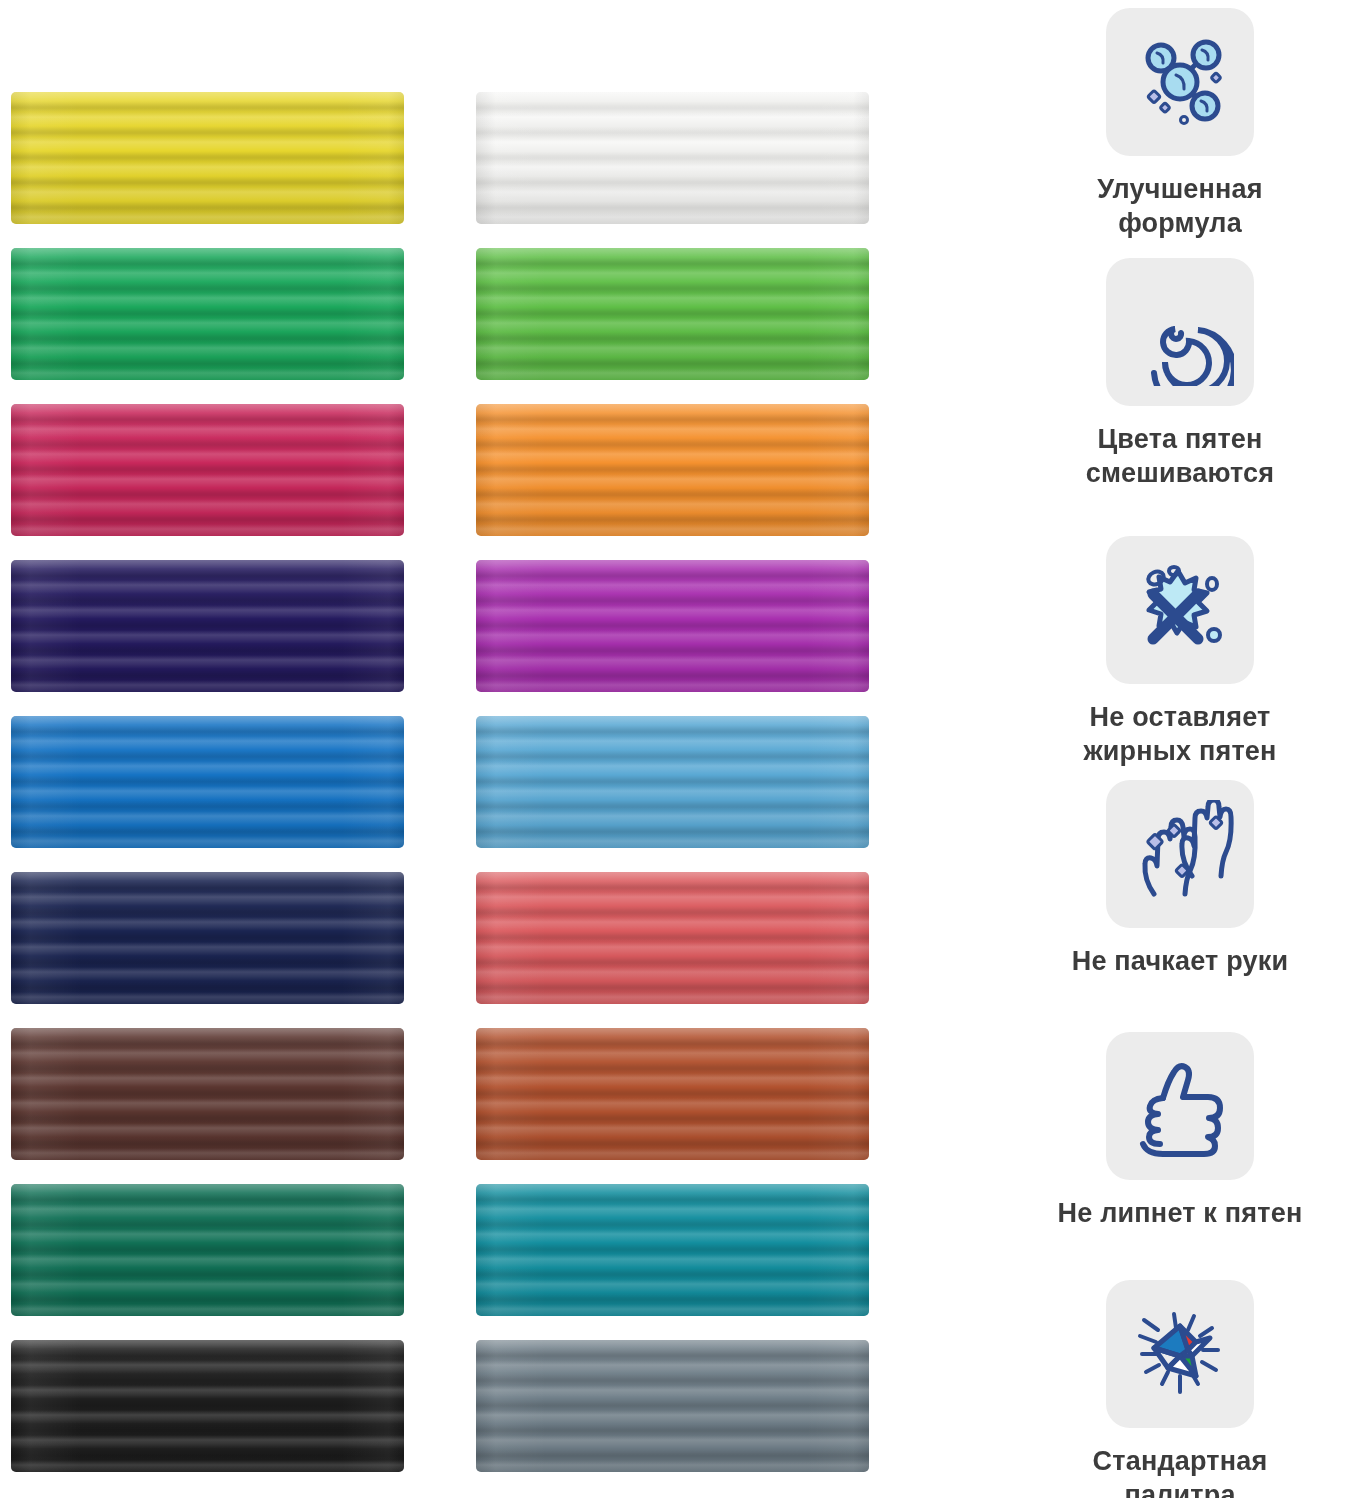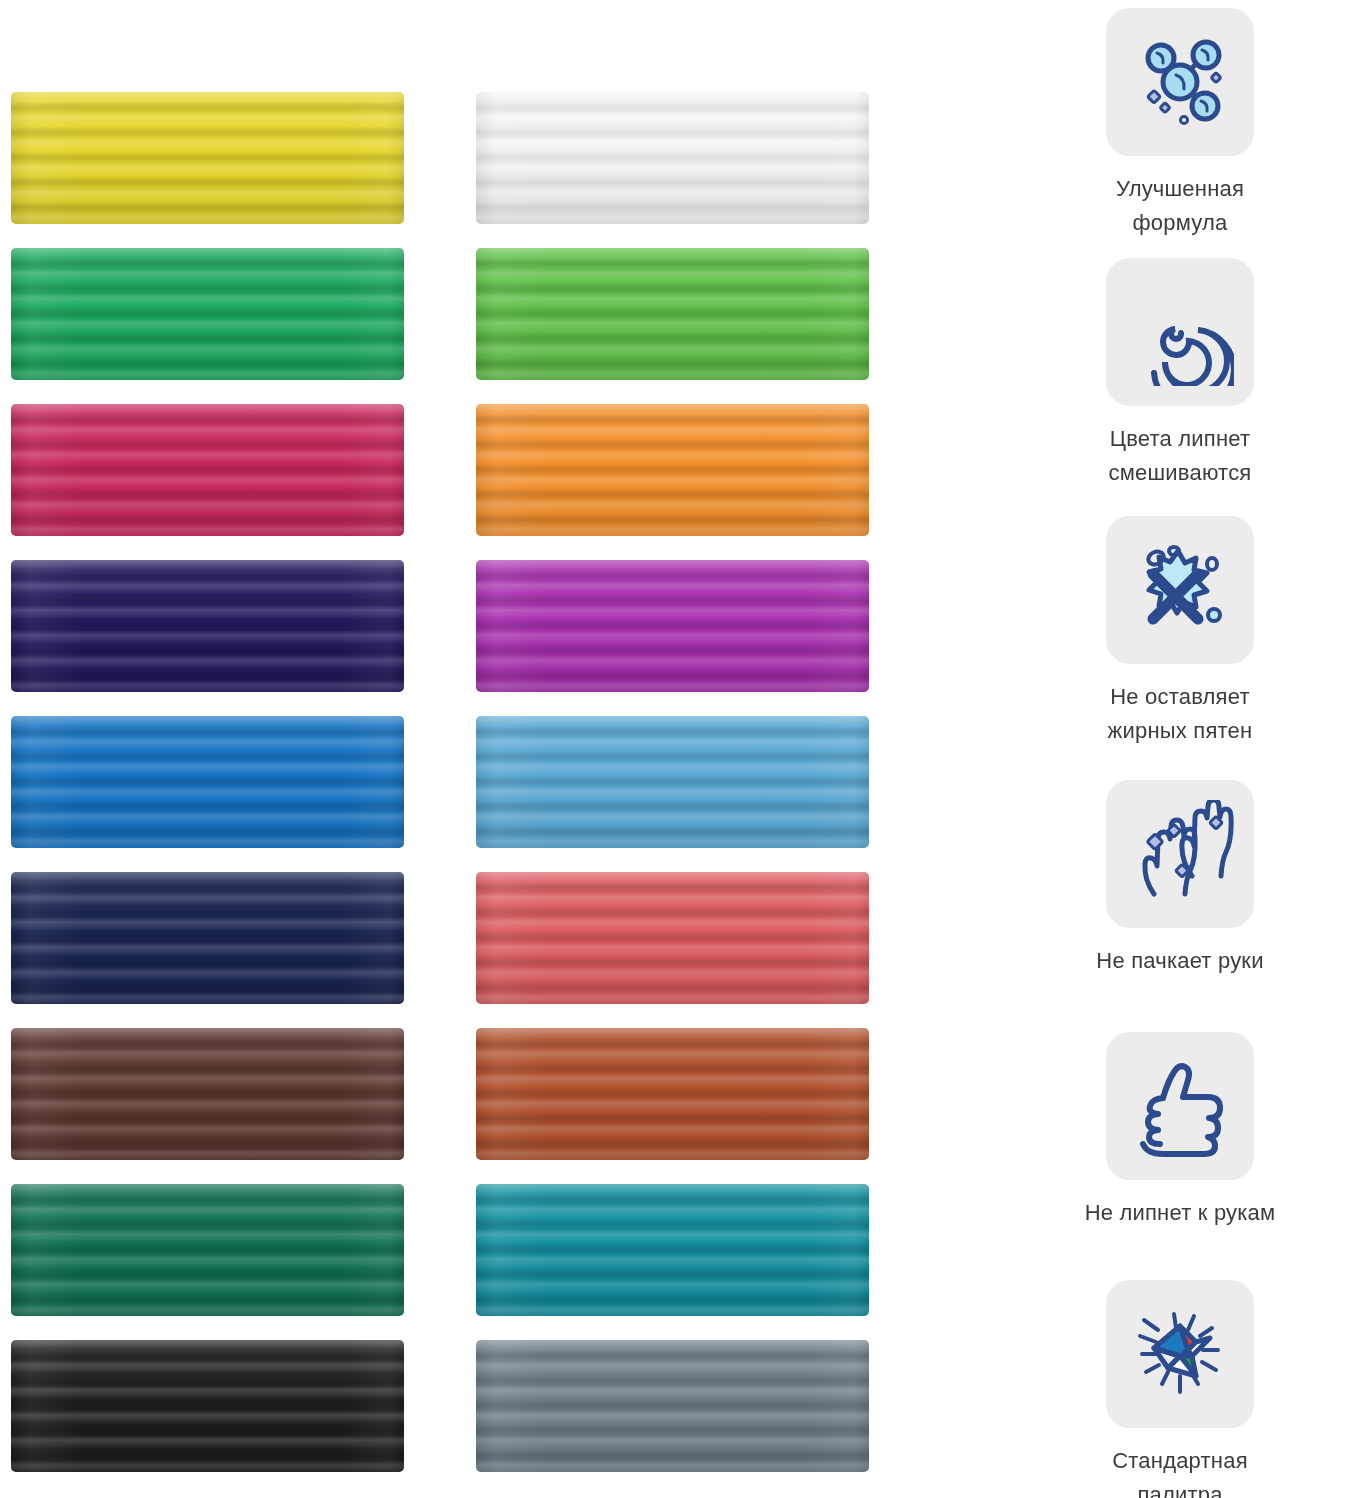--- a/index.html
+++ b/index.html
@@ -94,24 +94,24 @@
     margin: 0 auto;
     border-radius: 24px;
     background: #ECECEC;
     display: flex;
     align-items: center;
     justify-content: center;
   }
   .feature-tile svg { display: block; }
   .feature-caption {
     margin-top: 16px;
-    font-size: 22px;
+    font-size: 27px;
     line-height: 34px;
     color: #3C3C3C;
-    font-weight: 400;
+    font-weight: 700;
     letter-spacing: 0.2px;
     white-space: pre-line;
   }
 </style>
 </head>
 <body>
 
 <div id="bars-panel">
   <div id="left-column">
       <div class="bar" style="left: 11px; top: 92px; background: rgb(230, 214, 45);">
@@ -219,24 +219,24 @@
       <div class="feature-caption">Улучшенная
 формула</div>
     </div>
     <div class="feature" style="top: 258px;">
       <div class="feature-tile">
         <svg width="108" height="108" viewBox="0 0 108 108">
       <path fill="none" stroke="#2C4B8F" stroke-width="6" stroke-linecap="round" d="M55 55 a5 5 0 1 1 -6 -4 a13 13 0 1 0 14 12 a22 22 0 1 1 -24 21
            a31 31 0 1 0 33 -32 a40 40 0 1 1 -44 43"></path>
     </svg>
       </div>
-      <div class="feature-caption">Цвета липнет
+      <div class="feature-caption">Цвета пятен
 смешиваются</div>
     </div>
-    <div class="feature" style="top: 516px;">
+    <div class="feature" style="top: 536px;">
       <div class="feature-tile">
         <svg width="108" height="108" viewBox="0 0 108 108">
       <path fill="#BDE9F5" stroke="#2C4B8F" stroke-width="5" stroke-linejoin="round" d="M52 15 l7 12 l11 -5 l-2 12 l13 3 l-9 9 l9 9 l-13 4 l2 12 l-12 -5
            l-7 11 l-7 -12 l-11 5 l2 -12 l-12 -4 l9 -9 l-9 -9 l12 -3 l-2 -12 l11 5 Z"></path>
       <ellipse cx="30" cy="22" rx="8" ry="6" transform="rotate(-25 30 22)" fill="none" stroke="#2C4B8F" stroke-width="4"></ellipse>
       <ellipse cx="48" cy="15" rx="5" ry="4" fill="none" stroke="#2C4B8F" stroke-width="4"></ellipse>
       <ellipse cx="86" cy="28" rx="5" ry="6" fill="none" stroke="#2C4B8F" stroke-width="4"></ellipse>
       <circle cx="88" cy="79" r="6" fill="#BDE9F5" stroke="#2C4B8F" stroke-width="4"></circle>
       <g stroke="#2C4B8F" stroke-width="11" stroke-linecap="round">
         <line x1="27" y1="38" x2="72" y2="83"></line>
@@ -267,21 +267,21 @@
       <div class="feature-caption">Не пачкает руки</div>
     </div>
     <div class="feature" style="top: 1032px;">
       <div class="feature-tile">
         <svg width="108" height="108" viewBox="0 0 108 108">
       <path fill="none" stroke="#2C4B8F" stroke-width="6" stroke-linecap="round" stroke-linejoin="round" d="M37 46 q5 -17 11 -26 q5 -8 11 -5 q6 3 3 13 l-5 17 l25 0 q12 0 12 11
            q0 10 -11 10 q9 1 9 10 q0 9 -10 9 q7 2 7 9 q0 8 -11 8 l-41 0 q-16 0 -20 -10"></path>
       <path fill="none" stroke="#2C4B8F" stroke-width="6" stroke-linecap="round" stroke-linejoin="round" d="M37 46 q-11 1 -13 8 q-2 7 8 8 M32 62 q-10 1 -10 8 q0 7 10 8 M32 78 q-9 1 -9 7 q0 7 11 7"></path>
     </svg>
       </div>
-      <div class="feature-caption">Не липнет к рукам</div>
+      <div class="feature-caption">Не липнет к пятен</div>
     </div>
     <div class="feature" style="top: 1280px;">
       <div class="feature-tile">
         <svg width="112" height="112" viewBox="0 0 112 112">
       <g stroke="#2C4B8F" stroke-width="4" stroke-linecap="round">
         <line x1="20" y1="22" x2="34" y2="32"></line>
             <line x1="16" y1="38" x2="32" y2="44"></line>
         <line x1="18" y1="56" x2="33" y2="56"></line>
             <line x1="22" y1="74" x2="35" y2="67"></line>
         <line x1="38" y1="86" x2="44" y2="74"></line>

